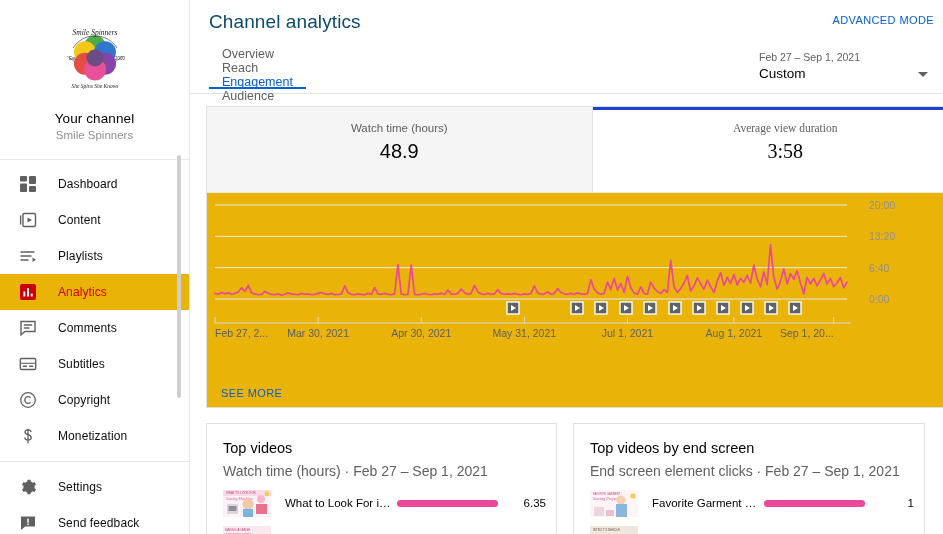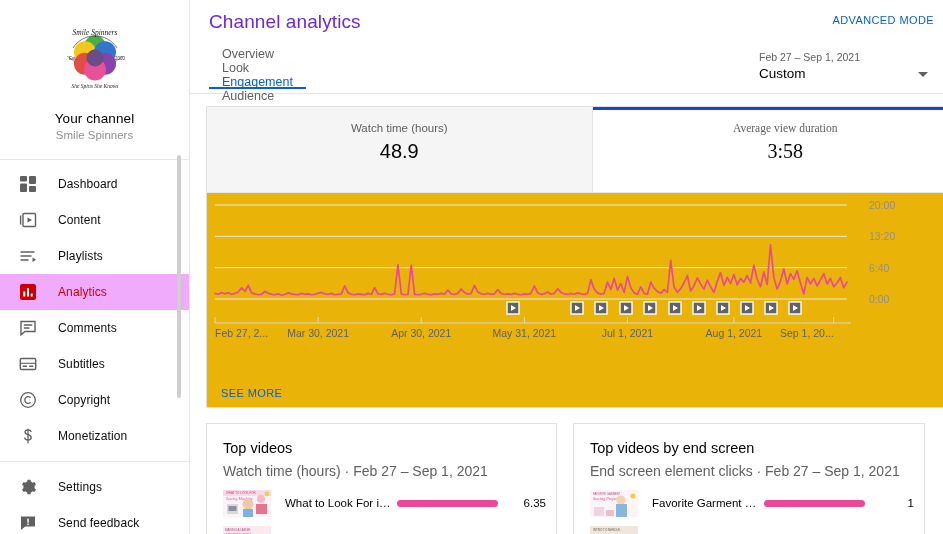--- a/index.html
+++ b/index.html
@@ -38,21 +38,21 @@
     margin-top: 3px;
     font-size: 11.5px; color: #909090;
   }
   .nav-divider { height: 1px; background: #e8e8e8; margin: 8px 0 0 0; }
   .nav { margin-top: 6px; }
   .nav-item {
     display: flex; align-items: center;
     height: 36px; padding-left: 16px;
     cursor: pointer; position: relative;
   }
-  .nav-item.active { background: #f0abfc; }
+  .nav-item.active { background: #eab308; }
   .nav-ico {
     width: 24px; height: 24px; flex: 0 0 24px;
     display: flex; align-items: center; justify-content: center;
     color: #606060;
   }
   .nav-item.active .nav-ico { color: #c00; }
   .nav-label {
     margin-left: 18px;
     font-size: 12px; color: #0d0d0d; letter-spacing: .1px;
   }
@@ -62,21 +62,21 @@
     width: 4px; height: 243px;
     background: #cfcfcf; border-radius: 3px;
   }
   .bottom-sep { height: 1px; background: #e8e8e8; margin: 7px 0; }
 
   
   .main { flex: 1; position: relative; background: #fff; height: 534px; overflow: hidden; }
   .topbar { height: 47px; position: relative; }
   .page-title {
     position: absolute; left: 19px; top: 11px;
-    font-size: 19px; font-weight: 400; color: #6d28d9; letter-spacing: .1px;
+    font-size: 19px; font-weight: 400; color: #0c4a6e; letter-spacing: .1px;
   }
   .advanced-mode {
     position: absolute; right: 9px; top: 14px;
     font-size: 11px; font-weight: 500; color: #065fd4;
     letter-spacing: .4px; cursor: pointer;
   }
   .tabbar {
     height: 47px; position: relative;
     border-bottom: 1px solid #e5e5e5;
   }
@@ -333,21 +333,21 @@
   <div class="main">
 
     <div class="topbar">
       <div class="page-title">Channel analytics</div>
       <div class="advanced-mode">ADVANCED MODE</div>
     </div>
 
     <div class="tabbar">
       <div class="tabs">
         <div class="tab">Overview</div>
-        <div class="tab">Look</div>
+        <div class="tab">Reach</div>
         <div class="tab active">Engagement</div>
         <div class="tab">Audience</div>
       </div>
       <div class="range-picker">
         <div class="range-sub">Feb 27 – Sep 1, 2021</div>
         <div class="range-val">Custom</div>
         <div class="range-caret"></div>
       </div>
     </div>
 

